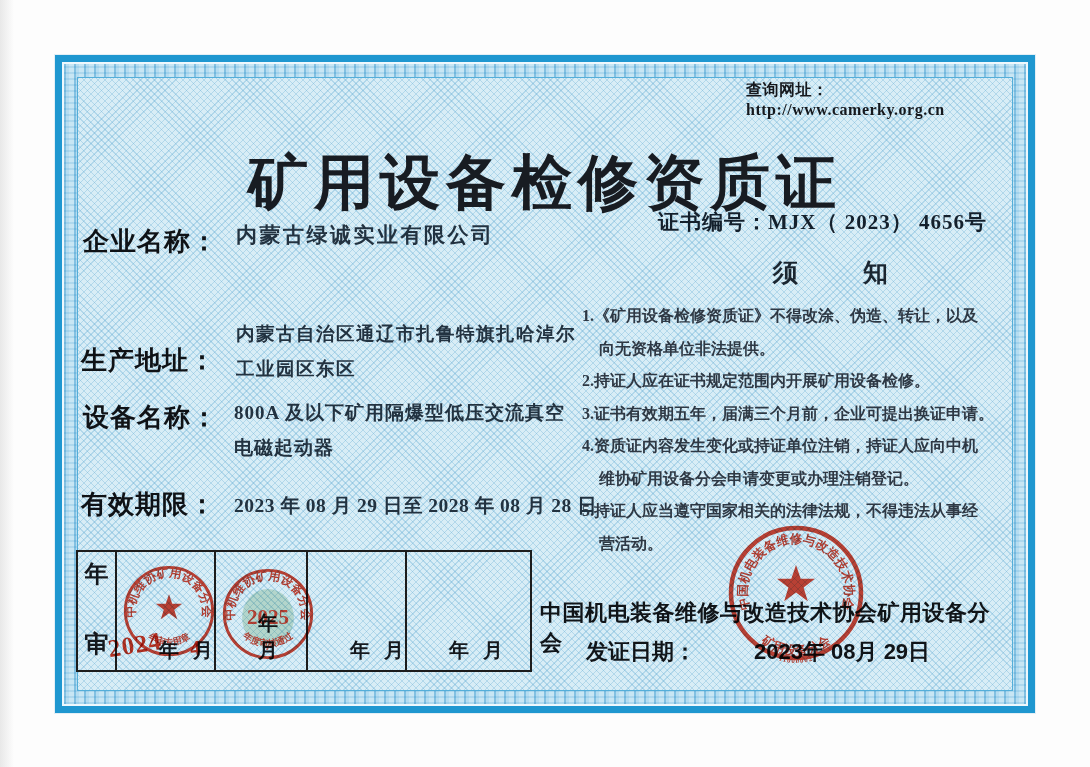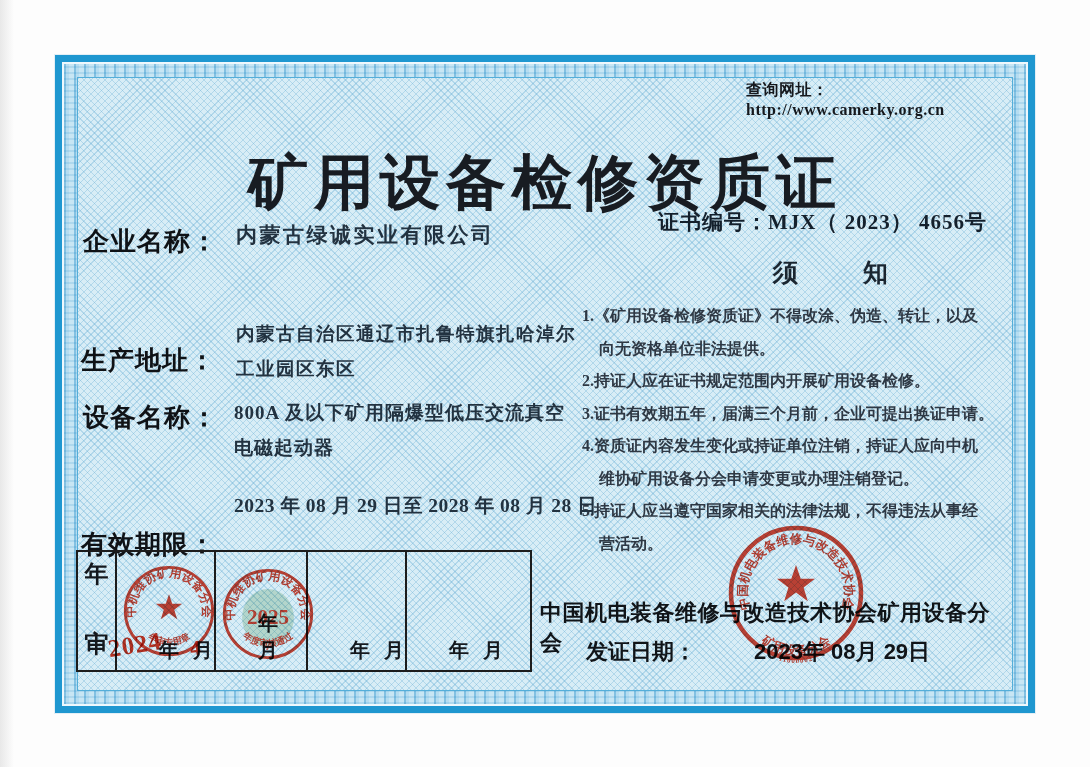--- a/index.html
+++ b/index.html
@@ -58,21 +58,21 @@
     font-size:16px;line-height:32.5px;font-weight:600;}
   .f-label{font-family:"Liberation Sans", sans-serif;font-weight:bold;font-size:26px;
     color:#0f1216;letter-spacing:1px;}
   .f-value{font-weight:bold;color:#223240;white-space:pre-line;}
   .v-company{top:143px;left:158px;font-size:21px;letter-spacing:2.5px;}
   .l-company{top:146px;left:5px;}
   .l-address{top:236px;left:3px;margin-top:29px;}
   .v-address{top:231px;left:158px;font-size:18.5px;letter-spacing:1.5px;line-height:35px;margin-top:8px;}
   .l-device{top:322px;left:5px;}
   .v-device{top:317px;left:156px;font-size:19px;letter-spacing:1px;line-height:35px;}
-  .l-valid{top:409px;left:3px;margin-top:40px;}
+  .l-valid{top:409px;left:3px;}
   .v-valid{top:414px;left:156px;font-size:19.5px;letter-spacing:.5px;}
   .issuer{top:520px;left:462px;width:470px;font-family:"Liberation Sans", sans-serif;
     font-weight:bold;font-size:22px;color:#101418;letter-spacing:.5px;}
   .issue-date{top:559px;left:508px;font-family:"Liberation Sans", sans-serif;
     font-weight:bold;font-size:22px;color:#101418;}
   .issue-date .gap{display:inline-block;width:58px;}
   
   .ar-table{top:472px;left:-2px;width:456px;height:122px;box-sizing:border-box;
     border:2.5px solid #1c1c1c;display:flex;}
   .ar-cell{box-sizing:border-box;border-right:2.5px solid #1c1c1c;position:relative;}

